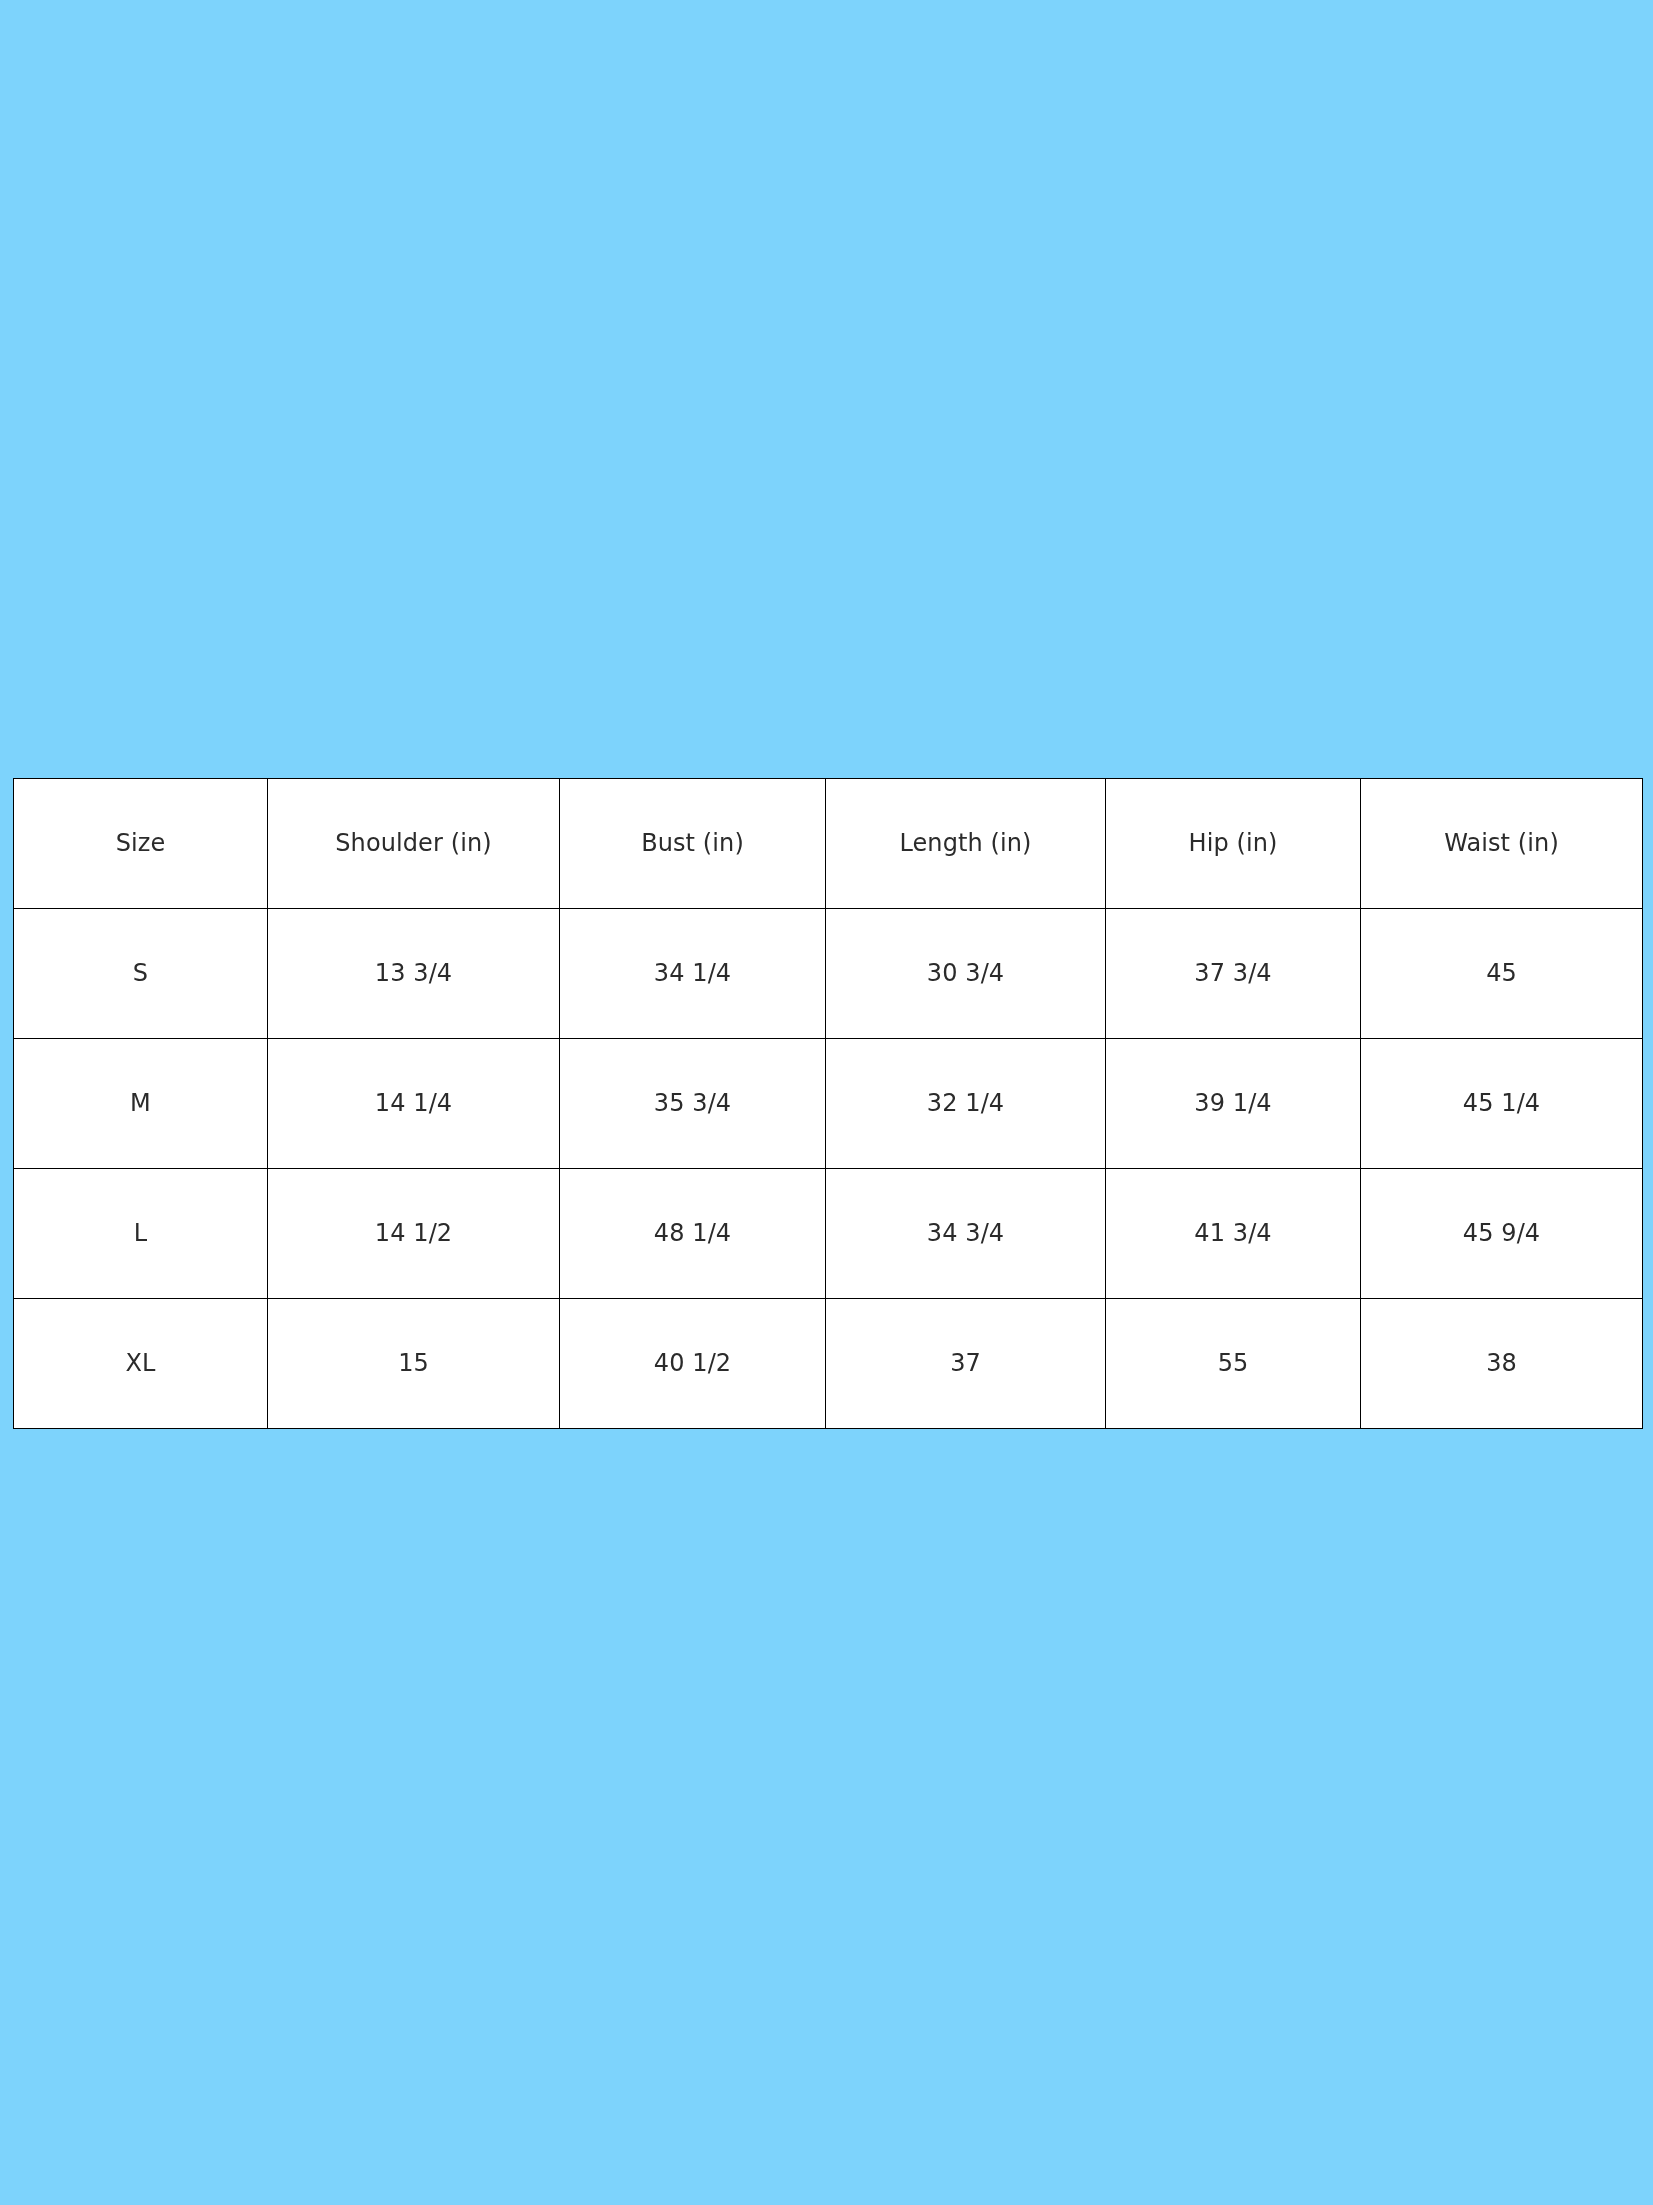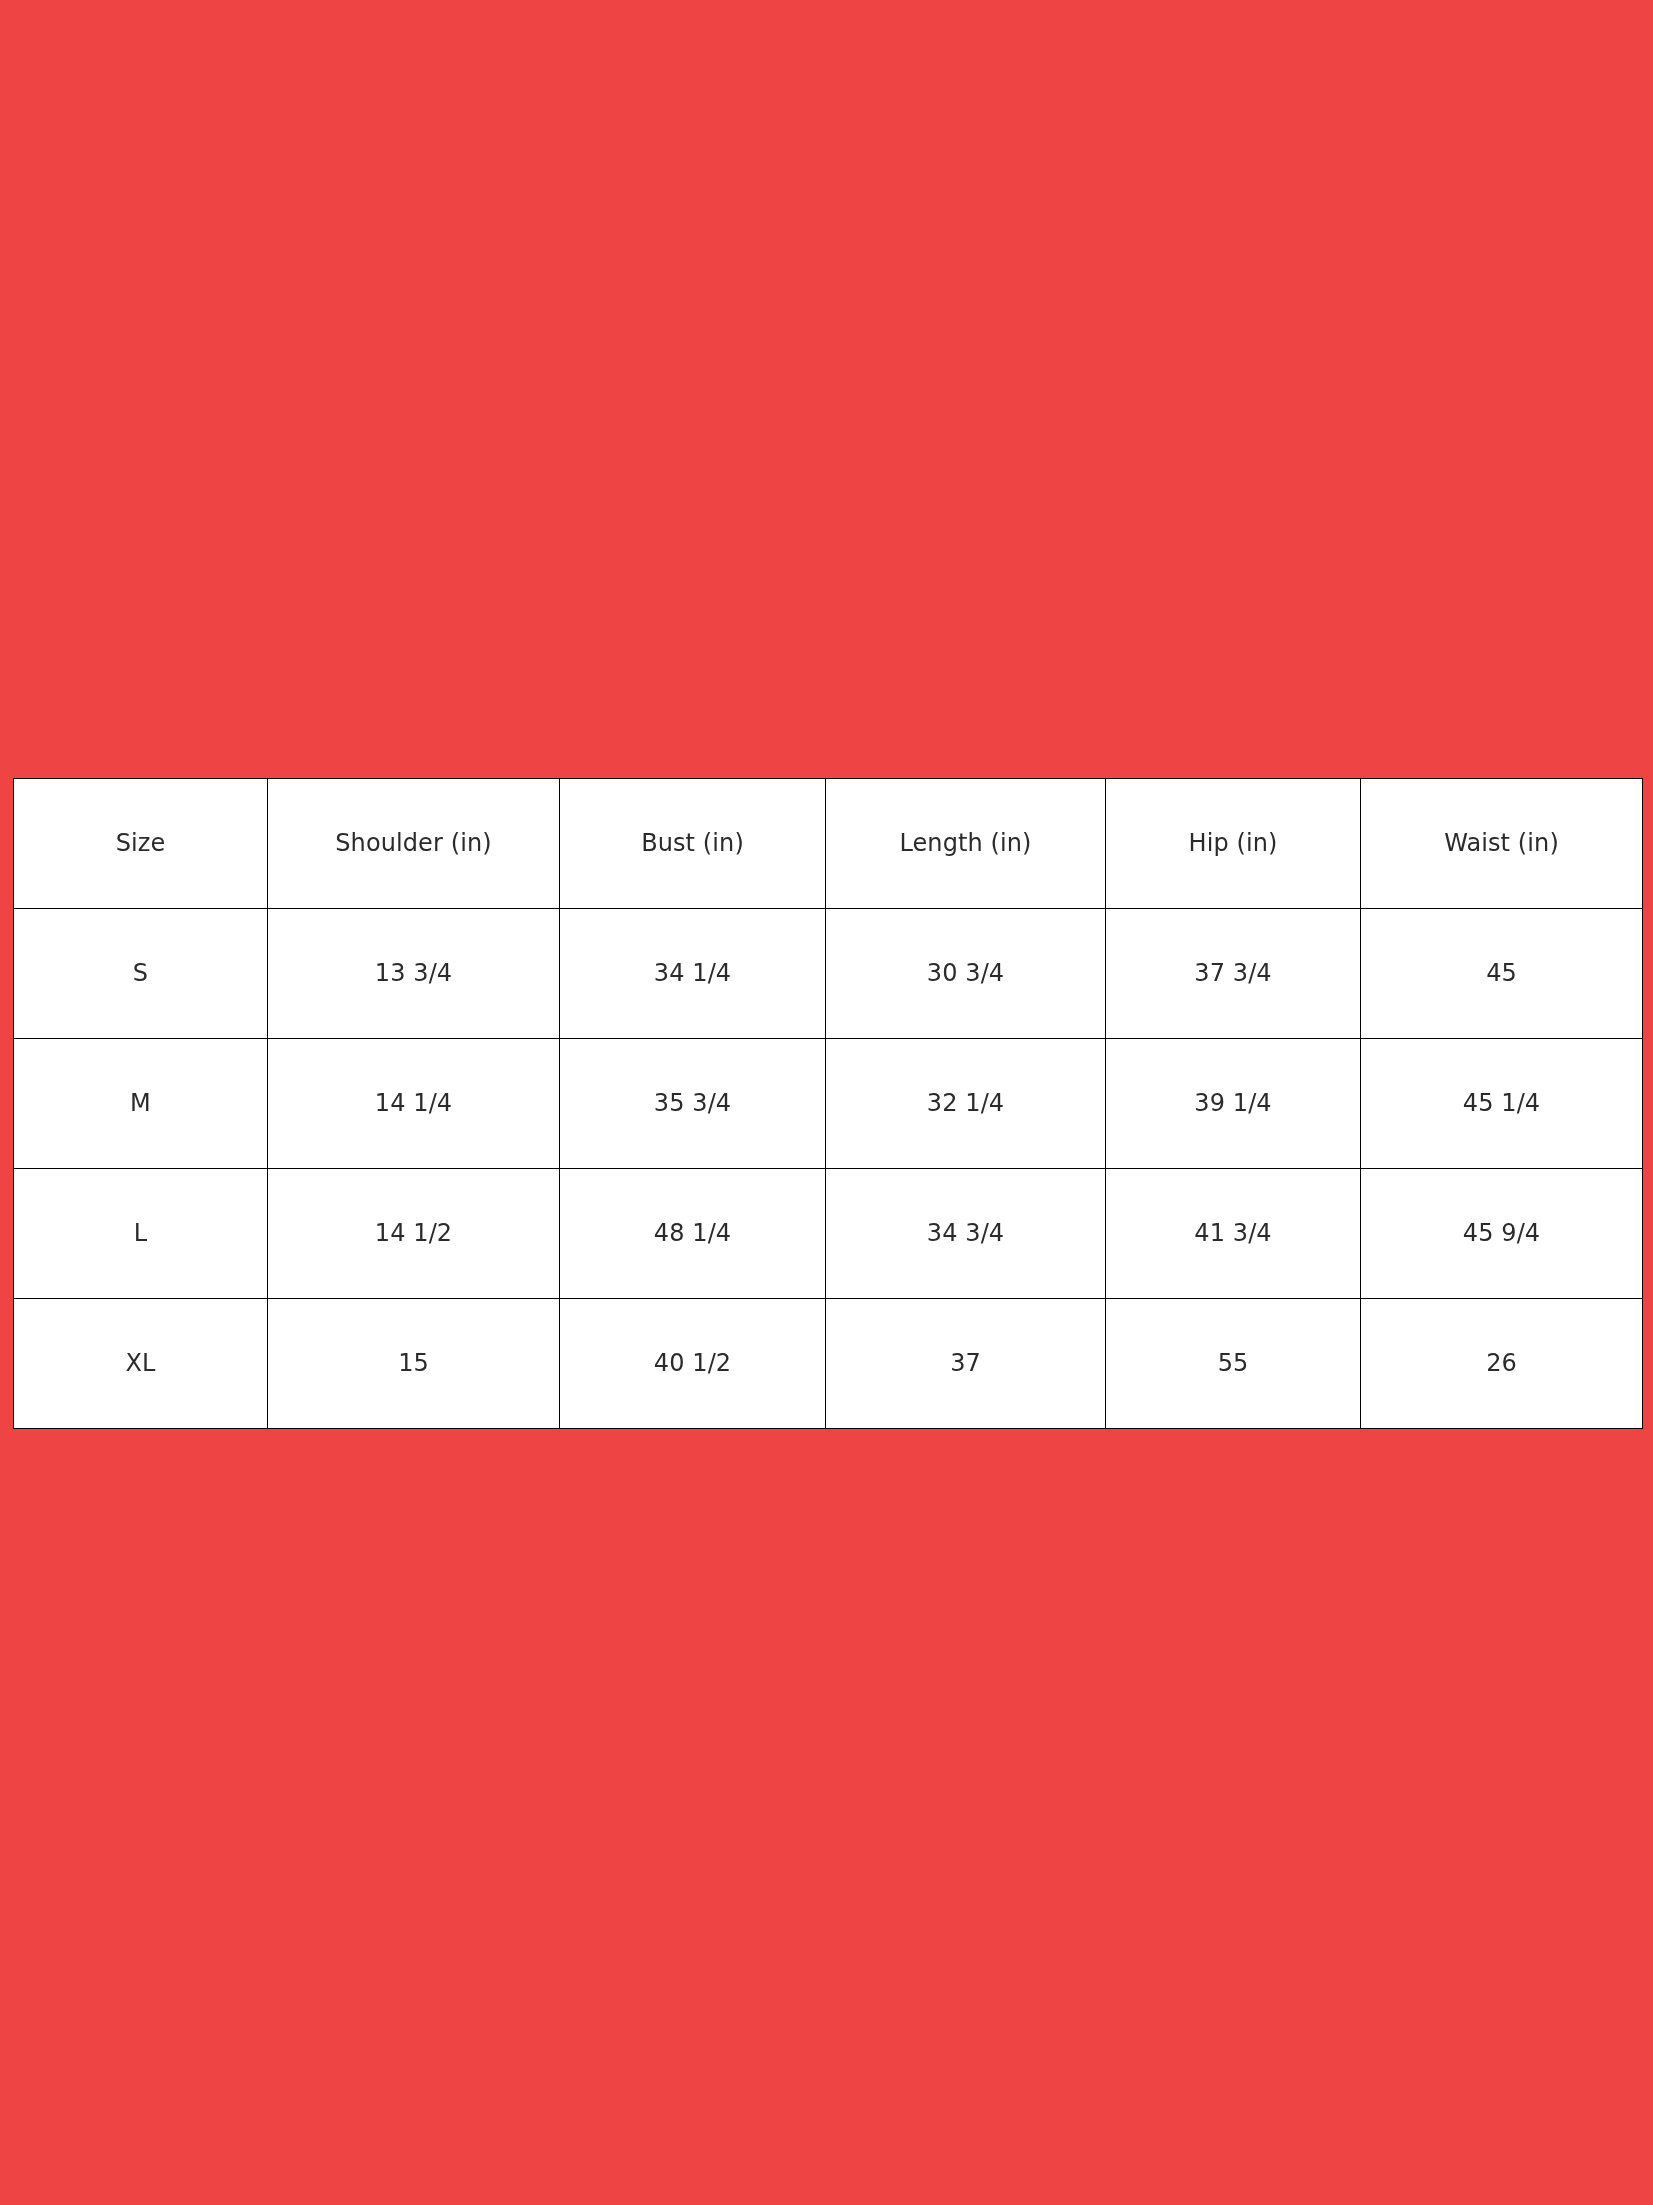--- a/index.html
+++ b/index.html
@@ -13,21 +13,21 @@
     height: 2205px;
     font-family: "DejaVu Sans", "Liberation Sans", sans-serif;
     position: relative;
     overflow: hidden;
   }
 
   
   #page {
     position: absolute;
     inset: 0;
-    background: #ef4444;
+    background: #7dd3fc;
   }
 
   #size-chart-wrap {
     position: absolute;
     left: 13px;
     top: 778px;
     width: 1627px;
     height: 647px;
   }
 
@@ -115,20 +115,20 @@
           <td>34 3/4</td>
           <td>41 3/4</td>
           <td>45 9/4</td>
         </tr>
         <tr>
           <td>XL</td>
           <td>15</td>
           <td>40 1/2</td>
           <td>37</td>
           <td>55</td>
-          <td>26</td>
+          <td>38</td>
         </tr>
       </tbody>
     </table>
   </div>
 
 </div>
 
 
 </body></html>

